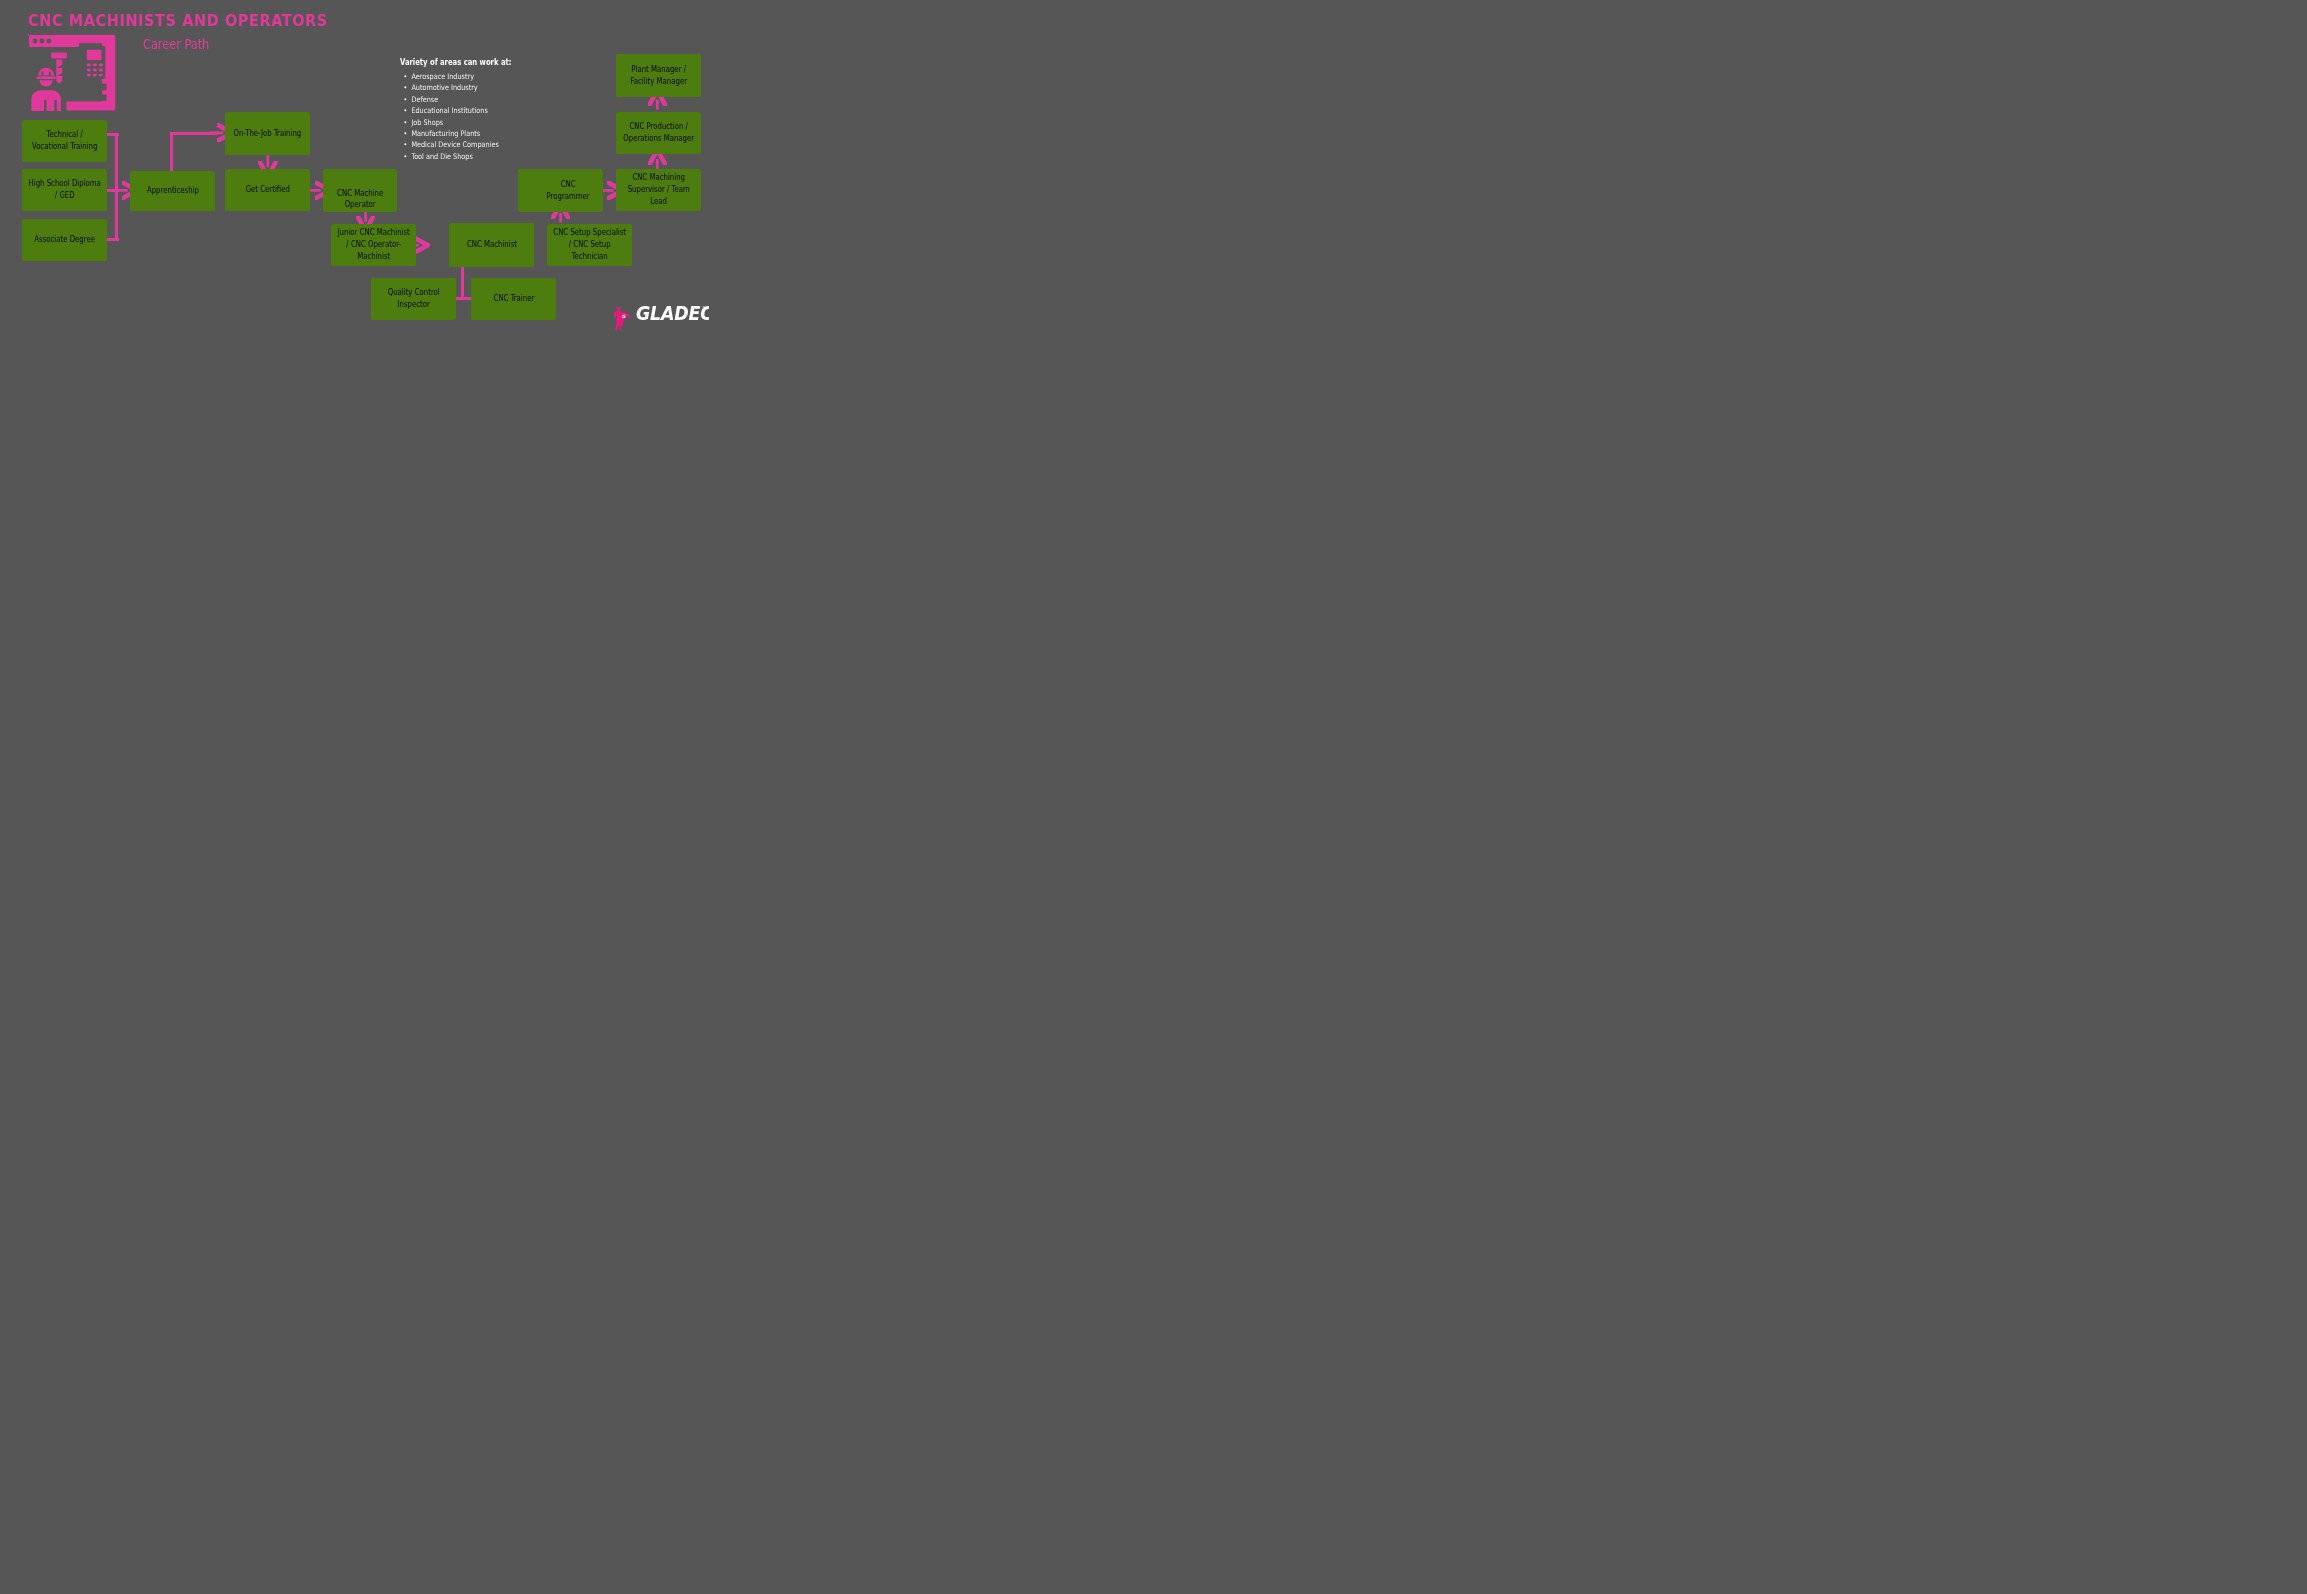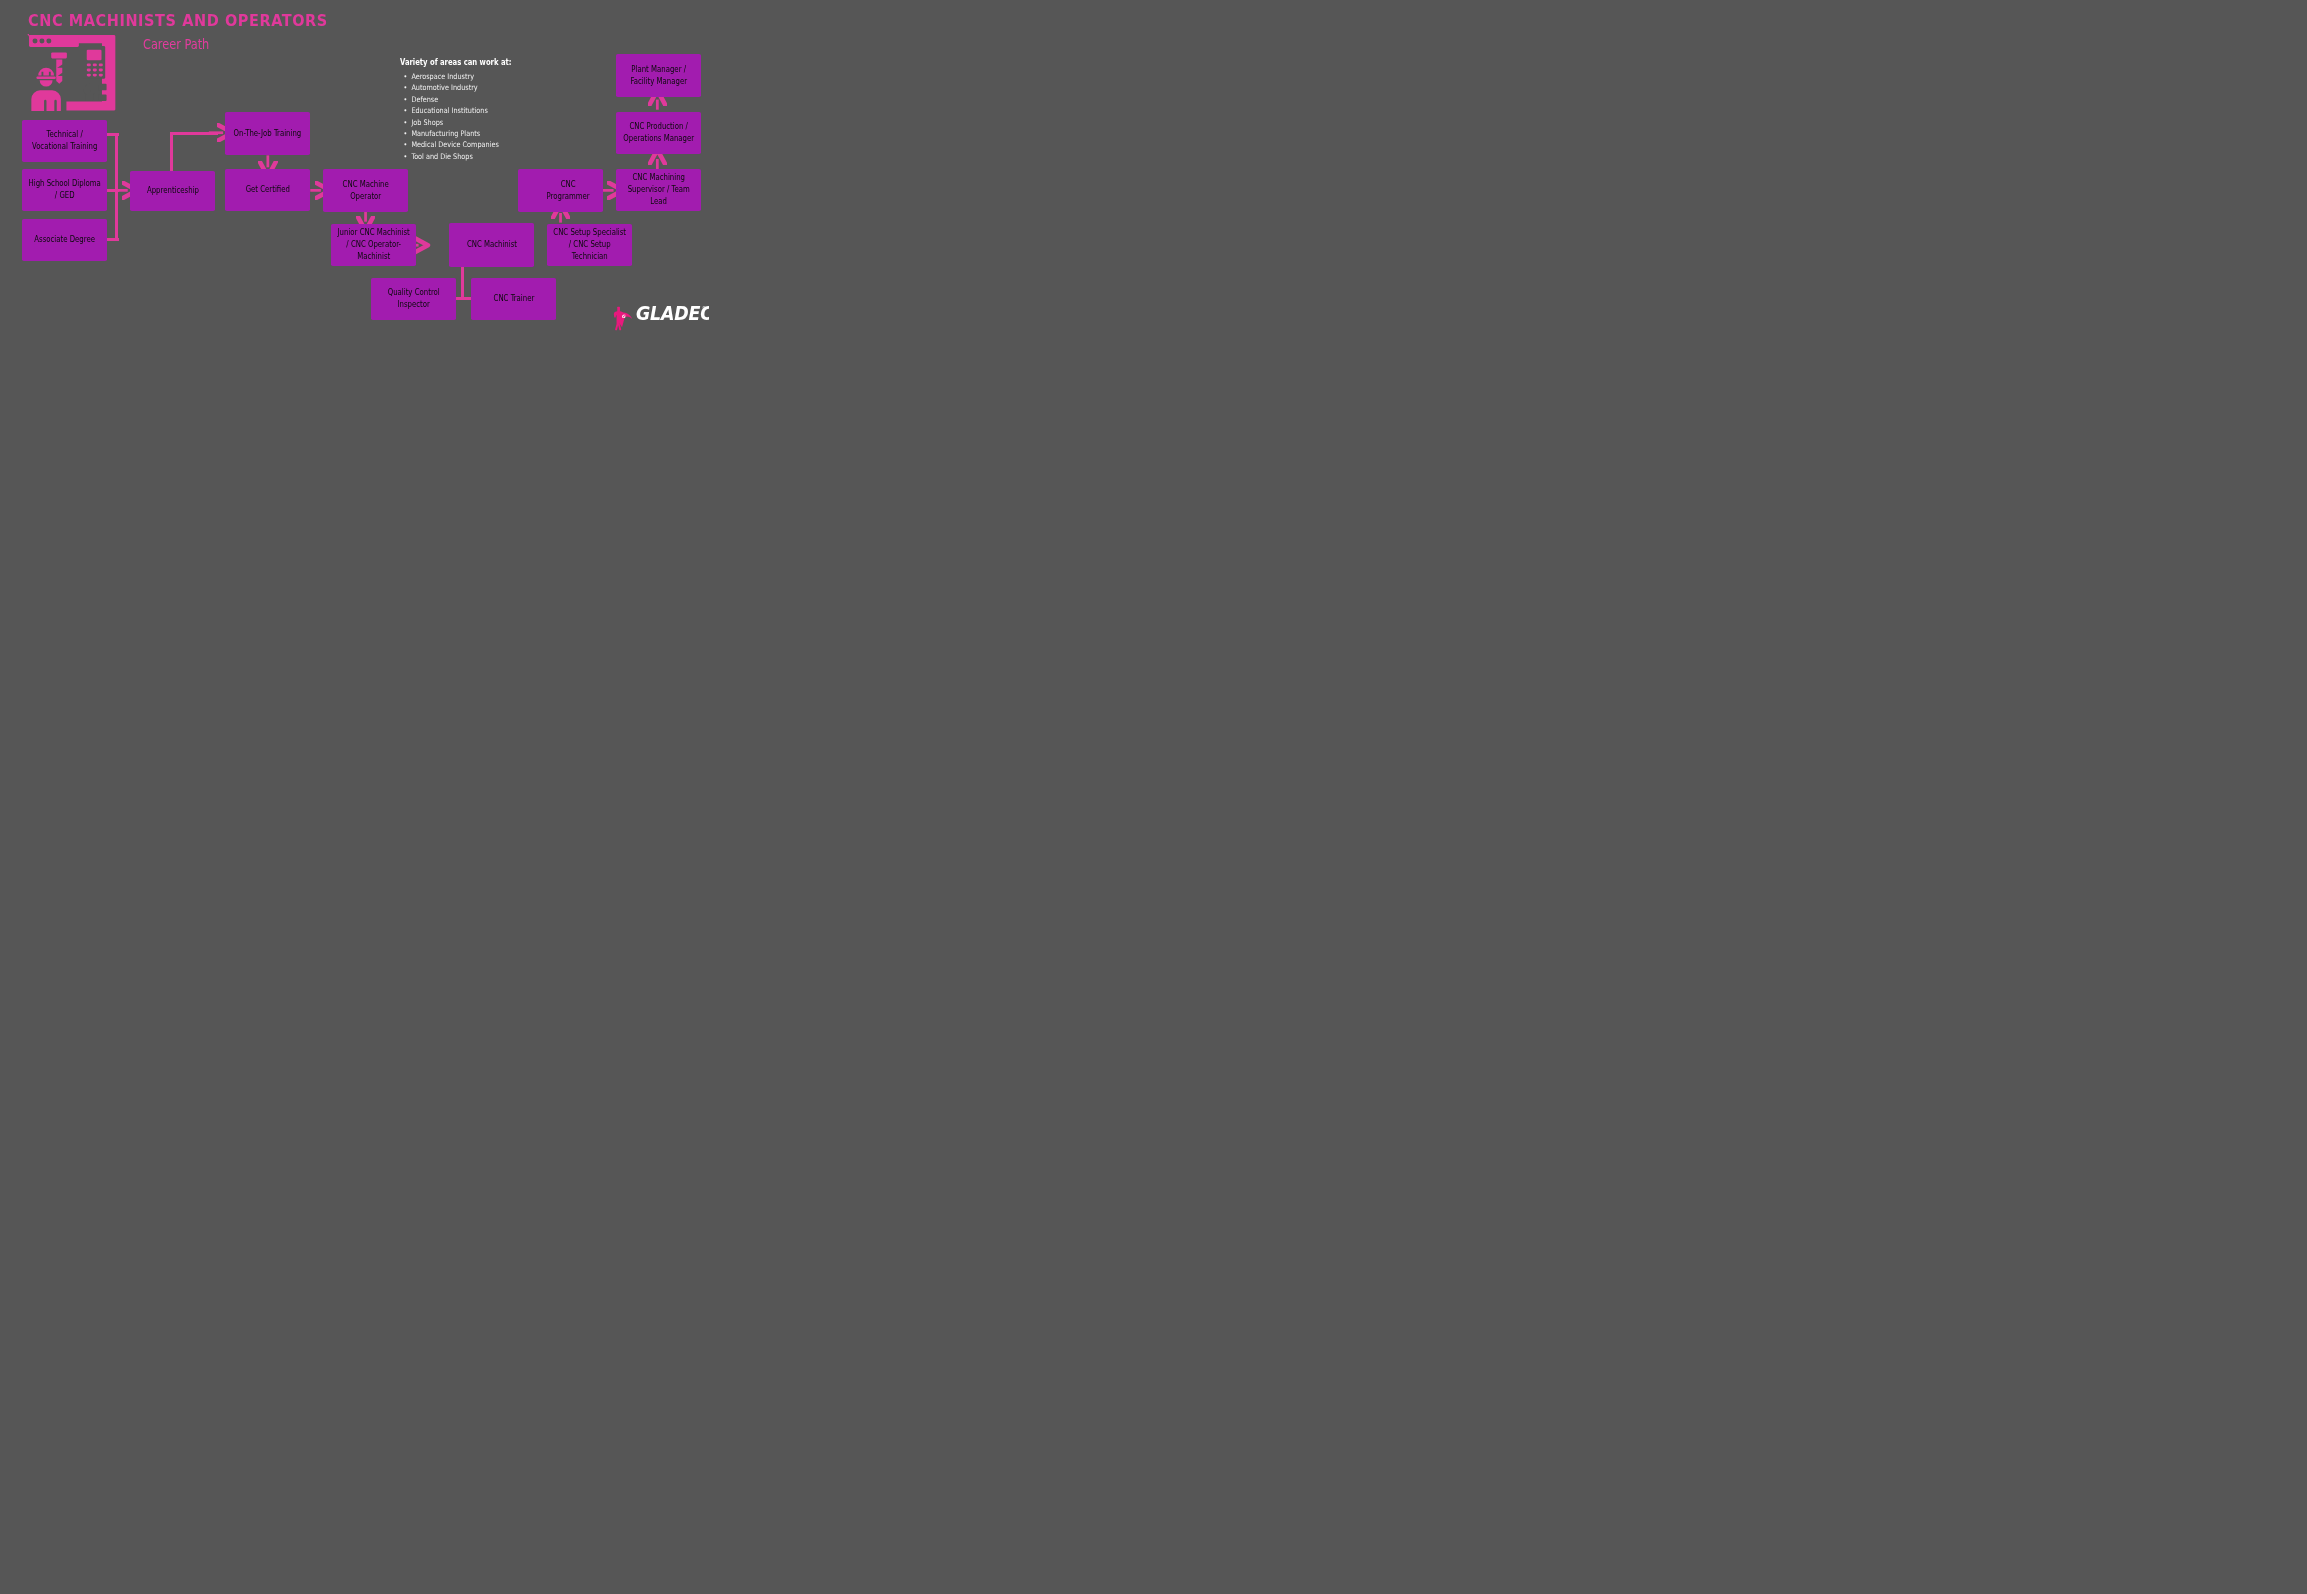--- a/index.html
+++ b/index.html
@@ -42,21 +42,21 @@
     font-family:"DejaVu Sans Condensed","Liberation Sans",sans-serif;
     font-size:7.6px;color:#F2F2F2;line-height:11.4px;white-space:nowrap;
     transform:scaleX(0.95);transform-origin:left center;
   }
   .areas-list li:before{
     content:"\2022";position:absolute;left:3.7px;top:0;font-size:7.4px;color:#F2F2F2;
   }
 
   
   .node{
-    position:absolute;background:#a21caf;border-radius:1.8px;
+    position:absolute;background:#4d7c0f;border-radius:1.8px;
     display:flex;align-items:center;justify-content:center;
     text-align:center;color:#0A0A0A;
     font-family:"DejaVu Sans Condensed","Liberation Sans",sans-serif;
     font-size:8.3px;line-height:1.42;
     box-sizing:border-box;padding:0.9px 2.8px;
   }
   .node span{display:block;transform:scaleX(0.93);transform-origin:center center;}
 
   
   .conn{position:absolute;background:#E0399B;}
@@ -198,21 +198,21 @@
   </div>
 
   <div class="node" style="left:225px;top:112px;width:85px;height:43px;">
     <span>On-The-Job Training</span>
   </div>
 
   <div class="node" style="left:225px;top:169px;width:85px;height:42px;">
     <span>Get Certified</span>
   </div>
 
-  <div class="node" style="left:323px;top:169px;width:85px;height:43px;">
+  <div class="node" style="left:323px;top:169px;width:74px;height:43px;align-items:flex-end;">
     <span>CNC Machine Operator</span>
   </div>
 
   <div class="node" style="left:323px;top:224px;width:85px;height:42px;margin-left:8px;">
     <span>Junior CNC Machinist / CNC Operator-Machinist</span>
   </div>
 
   <div class="node" style="left:421px;top:223px;width:85px;height:44px;margin-left:28px;">
     <span>CNC Machinist</span>
   </div>

